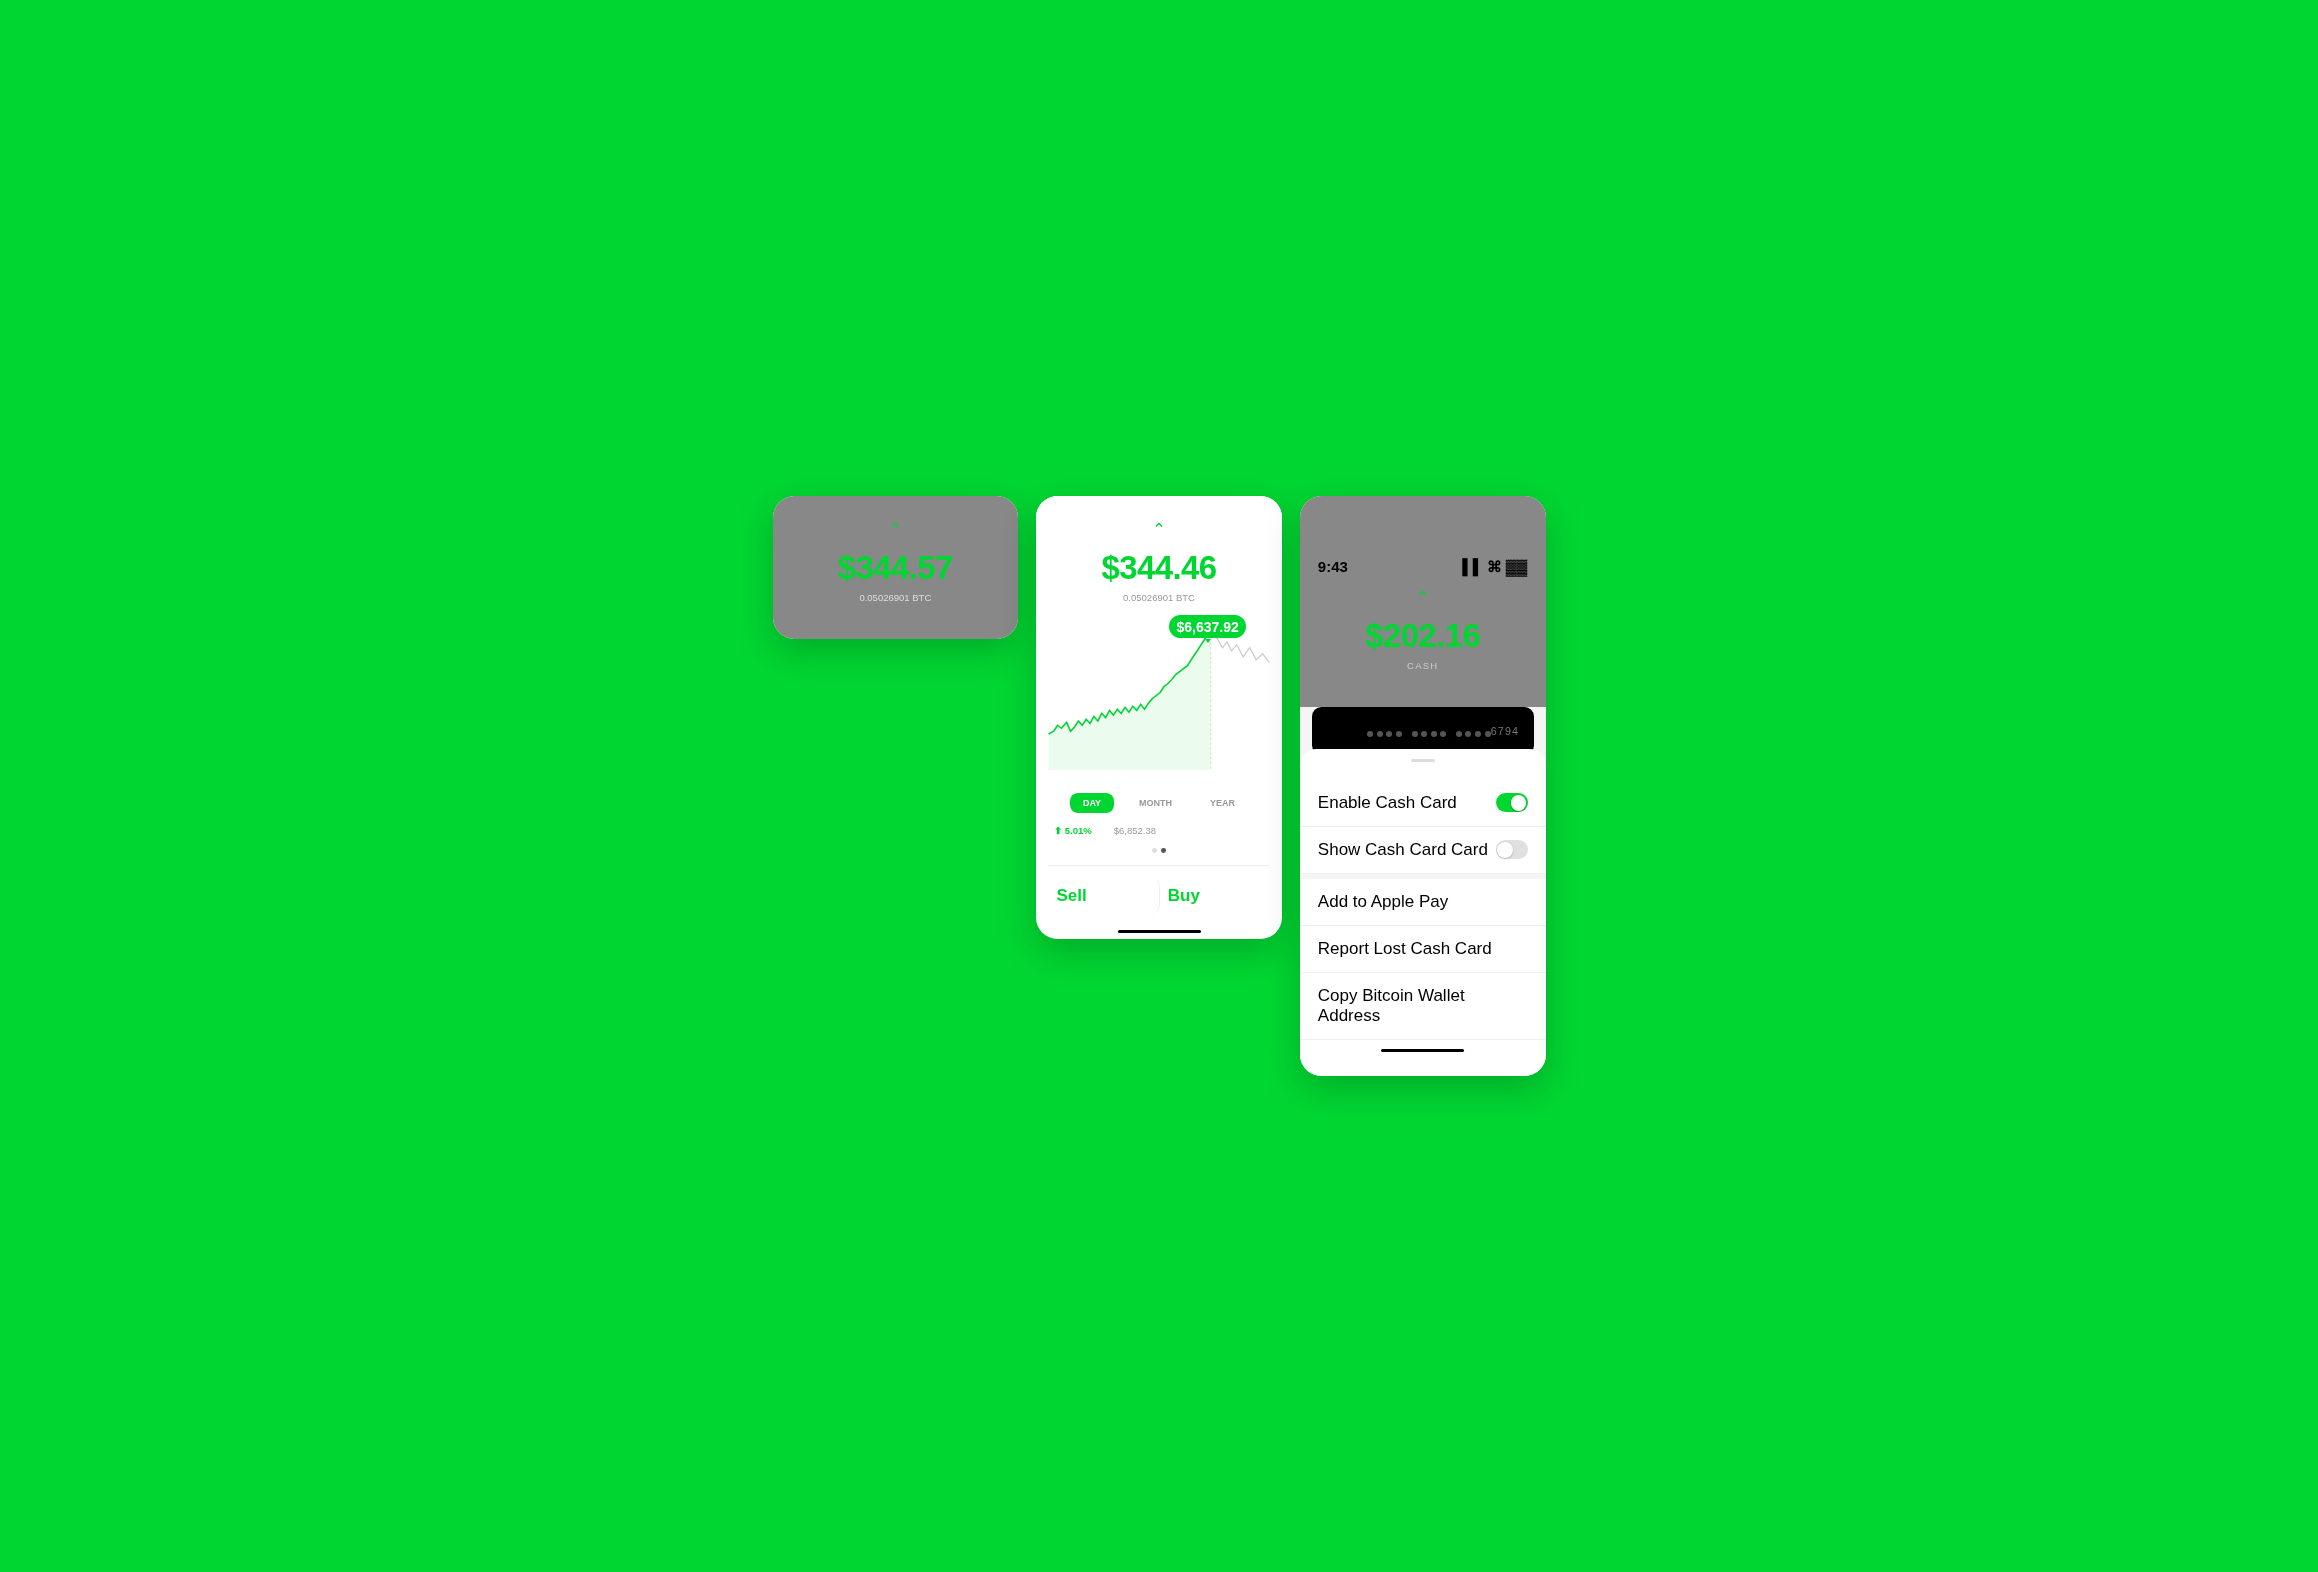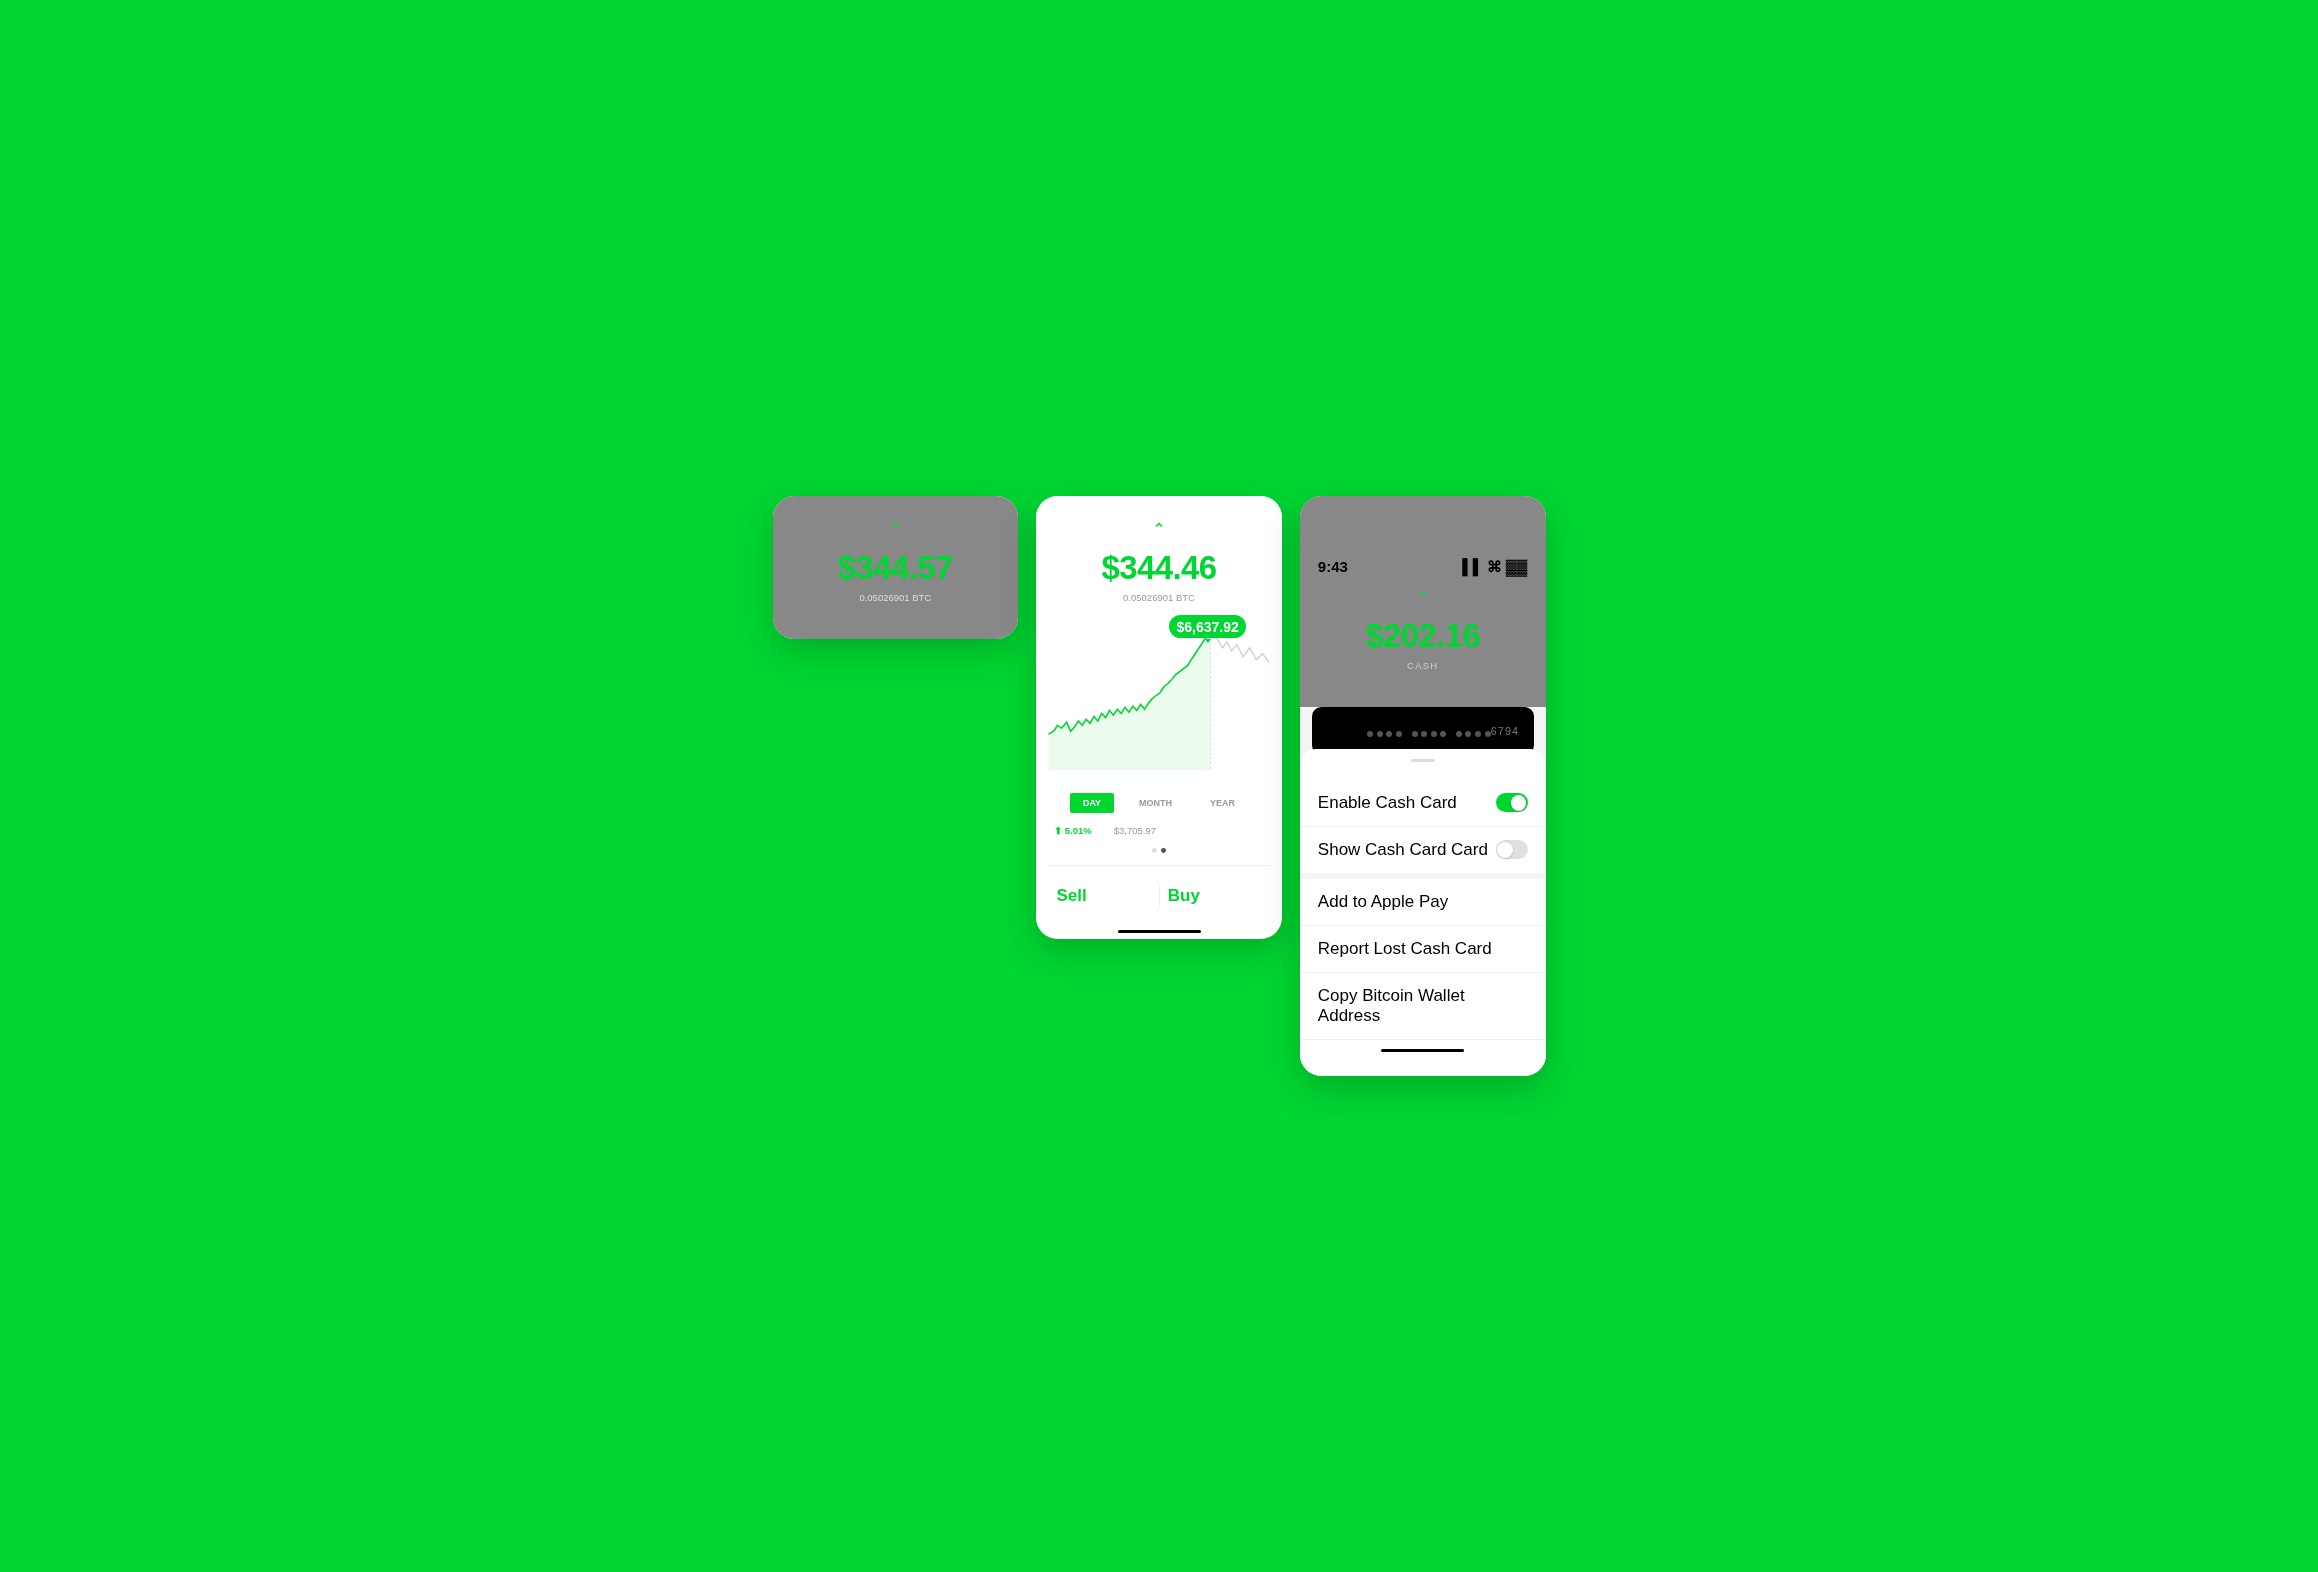--- a/index.html
+++ b/index.html
@@ -173,21 +173,21 @@
       height: 155px;
     }
     .time-tabs {
       display: flex;
       justify-content: center;
       gap: 12px;
       padding: 12px 18px;
     }
     .time-tab {
       padding: 4.8px 13px;
-      border-radius: 2px;
+      border-radius: 8px;
       font-size: 9px;
       font-weight: 600;
       color: #999;
     }
     .time-tab.active {
       background: #00D632;
       color: #fff;
     }
     .chart-stats {
       display: flex;
@@ -395,21 +395,21 @@
     </div>
 
     <div class="time-tabs">
       <div class="time-tab active">DAY</div>
       <div class="time-tab">MONTH</div>
       <div class="time-tab">YEAR</div>
     </div>
 
     <div class="chart-stats">
       <span class="stat-up">⬆ 5.01%</span>
-      <span class="stat-price">$3,705.97</span>
+      <span class="stat-price">$6,852.38</span>
     </div>
 
     <div class="dots-indicator">
       <div class="dot"></div>
       <div class="dot active"></div>
     </div>
 
     <div class="buy-sell-buttons">
       <div class="bs-btn">Sell</div>
       <div class="bs-btn">Buy</div>

